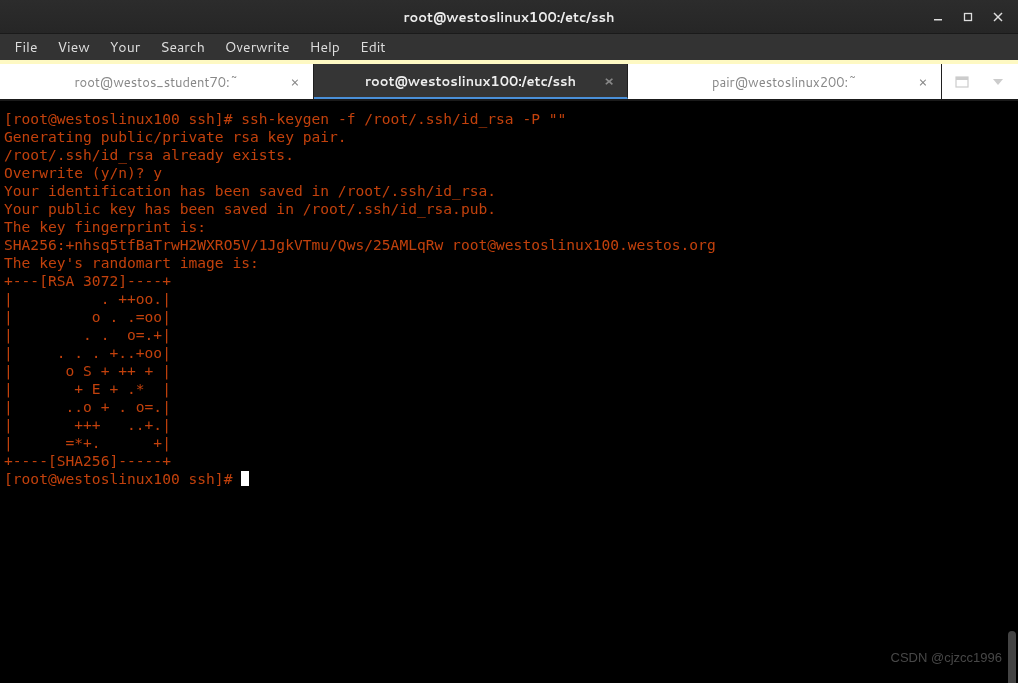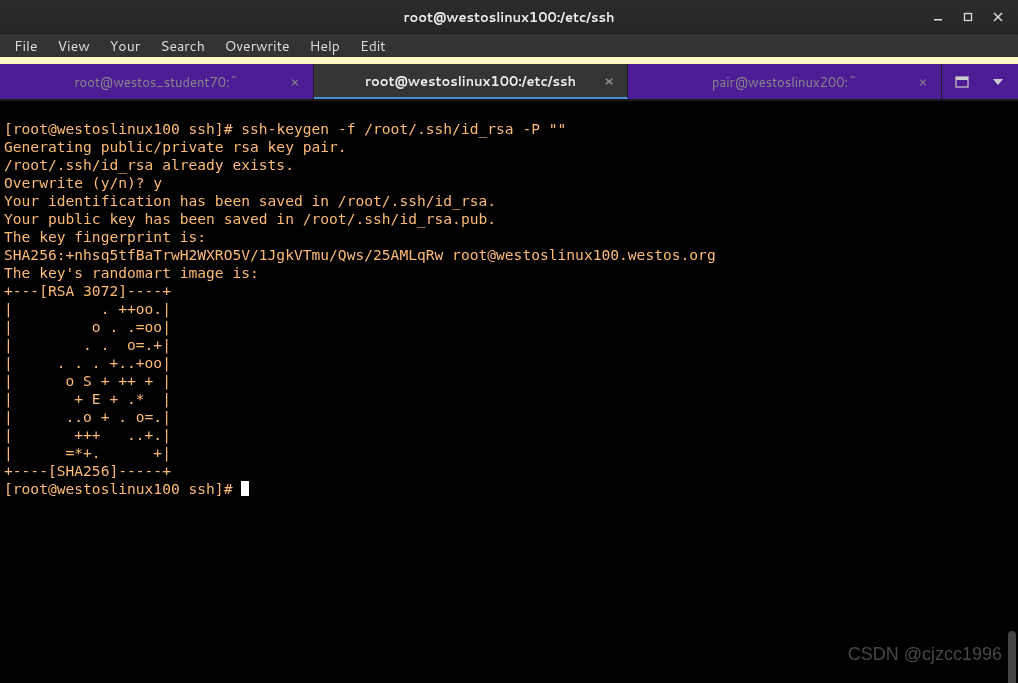--- a/index.html
+++ b/index.html
@@ -44,31 +44,31 @@
       color: #ddd;
       font-size: 13px;
       cursor: pointer;
     }
     .menubar {
       height: 30px;
       background: #333;
       display: flex;
       align-items: center;
       padding: 0 4px;
-      border-bottom: 7px solid #fef9c3;
+      border-bottom: 4px solid #fef9c3;
     }
     .menu-item {
       color: #ddd;
       font-size: 14px;
       padding: 4px 10px;
       cursor: pointer;
     }
     .tabbar {
       height: 37px;
-      background: #4c1d95;
+      background: #ffffff;
       display: flex;
       align-items: center;
       border-bottom: 2px solid #1a1a1a;
     }
     .tab {
       flex: 1;
       height: 100%;
       display: flex;
       align-items: center;
       justify-content: center;
@@ -106,25 +106,25 @@
       font-size: 14px;
       width: 24px;
       height: 24px;
       display: flex;
       align-items: center;
       justify-content: center;
       cursor: pointer;
     }
     .terminal-area {
       background: #000;
-      color: #fdba74;
+      color: #c2410c;
       font-family: "DejaVu Sans Mono", "Liberation Mono", monospace;
       font-size: 14.6px;
       line-height: 18px;
-      padding: 19px 4px;
+      padding: 9px 4px;
       white-space: pre;
       height: calc(100% - 101px);
       overflow: hidden;
       position: relative;
     }
     .cursor-block {
       display: inline-block;
       width: 8px;
       height: 15px;
       background: #fff;
@@ -138,21 +138,21 @@
       width: 8px;
       height: 115px;
       background: #444;
       border-radius: 4px;
     }
     .watermark {
       position: absolute;
       right: 16px;
       bottom: 18px;
       color: #666;
-      font-size: 18px;
+      font-size: 13px;
       font-family: sans-serif;
       opacity: 0.7;
       pointer-events: none;
     }
   </style>
 </head>
 <body>
 
 <div class="titlebar">
   <span class="window-title">root@westoslinux100:/etc/ssh</span>

